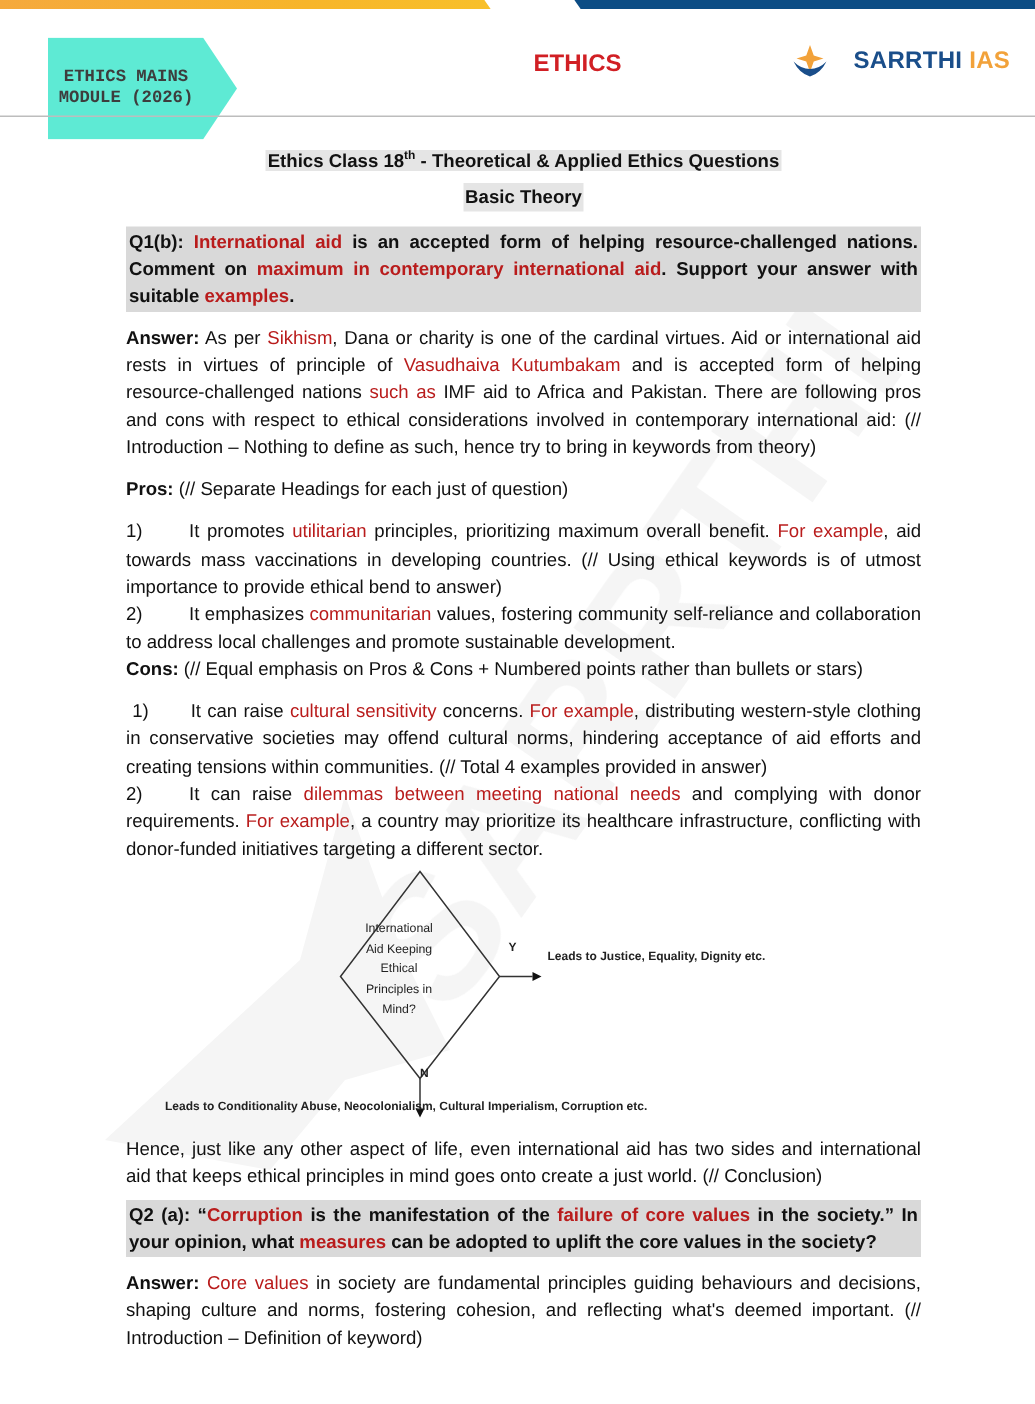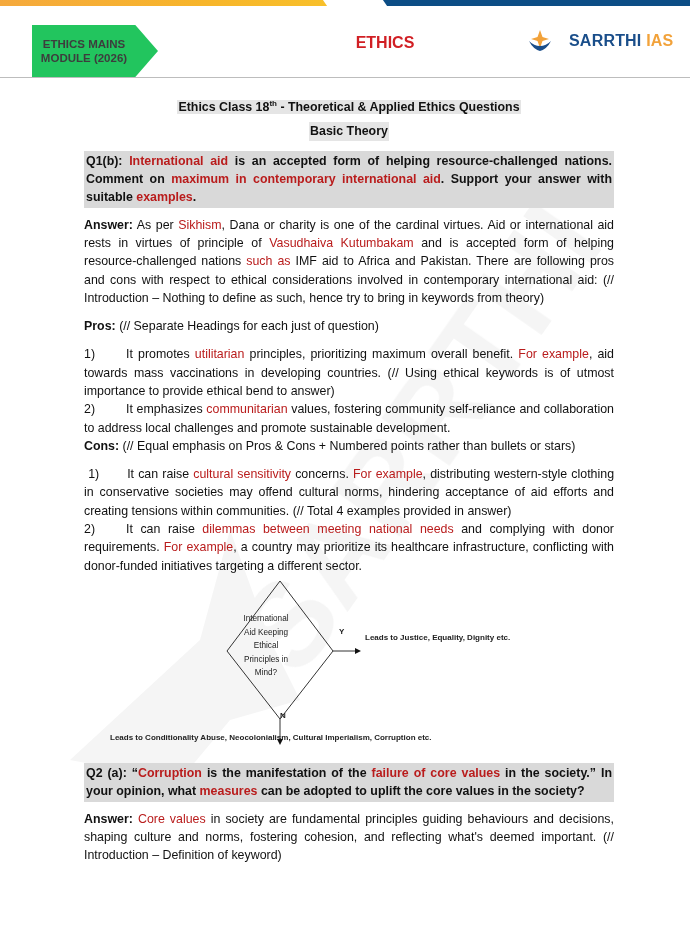--- a/index.html
+++ b/index.html
@@ -7,24 +7,24 @@
     width: 690px; height: 936px; position: relative; overflow: hidden;
     background: #ffffff; font-family: "Liberation Sans", sans-serif; color: #111;
   }
   .topband { position: absolute; left: 0; top: 0; width: 690px; height: 6px; }
   .topband .orange { position: absolute; left: 0; top: 0; width: 340px; height: 6px; background: linear-gradient(90deg,#f5a93d,#f7b52a 60%,#f8c12a); }
   .topband .white { position: absolute; left: 325px; top: 0; width: 60px; height: 6px; background: #fff; transform: skewX(35deg); }
   .topband .blue { position: absolute; left: 370px; top: 0; width: 330px; height: 6px; background: #0c4d85; border-bottom-left-radius: 6px; }
 
   .header { position: absolute; left: 0; top: 6px; width: 690px; height: 70px; }
   .module-tag {
-    position: absolute; left: 32px; top: 19px; width: 126px; height: 52px;
-    background: #22c55e;
+    position: absolute; left: 32px; top: 19px; width: 126px; height: 68px;
+    background: #5eead4;
     clip-path: polygon(0 0, 82% 0, 100% 50%, 82% 100%, 0 100%);
-    display: flex; align-items: center; justify-content: flex-start;
+    display: flex; align-items: center; justify-content: flex-start; font-family: Liberation Mono, monospace;
   }
   .module-tag span {
     display: block; width: 104px; text-align: center;
     font-weight: bold; font-size: 11.5px; line-height: 14px; color: #3d3d3d;
   }
   .subject { position: absolute; left: 355px; top: 28px; width: 60px; text-align: center; color: #d11f24; font-weight: bold; font-size: 16px; }
   .brand { position: absolute; left: 527px; top: 23px; display: flex; align-items: center; gap: 16px; }
   .brand svg { width: 26px; height: 24px; }
   .brand .name { font-weight: bold; font-size: 16px; color: #1a4e8a; letter-spacing: 0.2px; }
   .brand .ias { color: #f2a23a; }
@@ -122,17 +122,18 @@
       <div>Ethical</div>
       <div>Principles in</div>
       <div>Mind?</div>
     </div>
     <div class="diag-label diag-y">Y</div>
     <div class="diag-label diag-n">N</div>
     <div class="diag-label diag-no">Leads to Conditionality Abuse, Neocolonialism, Cultural Imperialism, Corruption etc.</div>
     <div class="diag-label diag-yes">Leads to Justice, Equality, Dignity etc.</div>
   </div>
 
+  <p>Hence, just like any other aspect of life, even international aid has two sides and international aid that keeps ethical principles in mind goes onto create a just world. (// Conclusion)</p>
 
   <div class="qbox" style="margin-top:6px"><span>Q2 (a): “</span><span class="red">Corruption</span><span> is the manifestation of the </span><span class="red">failure of core values</span><span> in the society.” In your opinion, what </span><span class="red">measures</span><span> can be adopted to uplift the core values in the society?</span></div>
 
   <p class="gap8"><b>Answer:</b><span><span> </span><span class="red">Core values</span><span> in society are fundamental principles guiding behaviours and decisions, shaping culture and norms, fostering cohesion, and reflecting what's deemed important. (// Introduction – Definition of keyword)</span></span></p>
 </div>
 
 </body></html>

